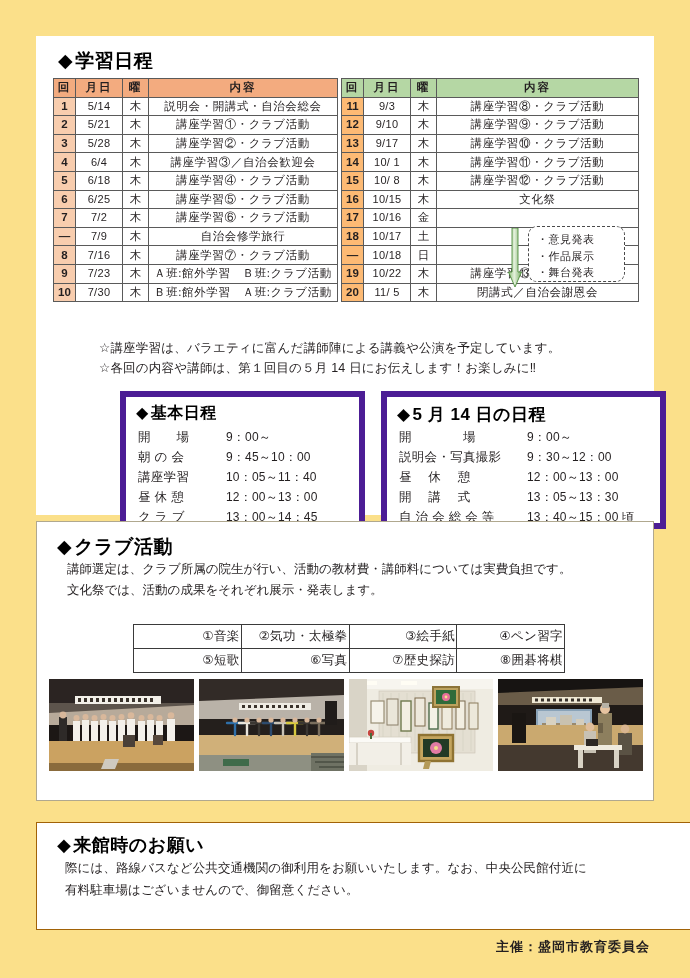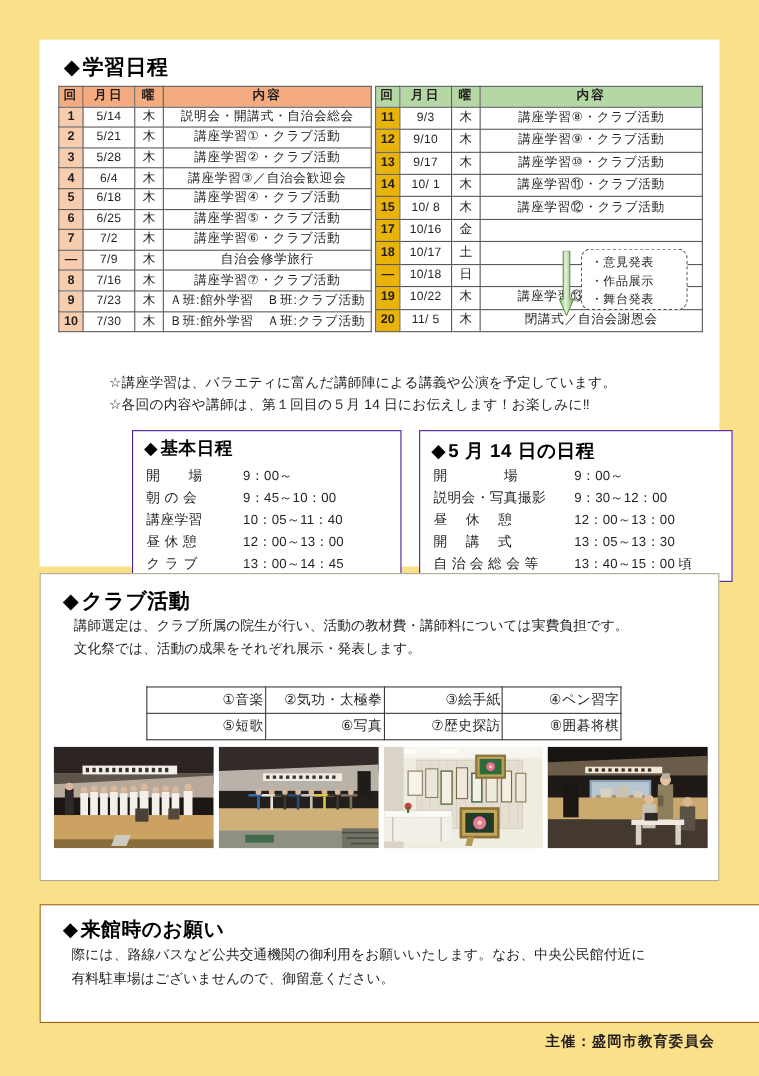--- a/index.html
+++ b/index.html
@@ -94,26 +94,27 @@
   .col-no   { width: 22px; }
   .col-date { width: 47px; }
   .col-dow  { width: 26px; }
   .col-body { width: auto; }
 
   
   .left th          { background: #f3ab7f; }
   .left td.cell-no  { background: #f8cdae; font-weight: bold; }
   
   .right th         { background: #b5d7a4; }
-  .right td.cell-no { background: #eab308; font-weight: bold; }
+  .right td.cell-no { background: #fdba74; font-weight: bold; }
 
   td.cell-body {
     text-align: left;
     padding-left: 7px;
     letter-spacing: 0.6px;
+    font-family: Liberation Serif, serif;
   }
   td.cell-date { letter-spacing: 0.3px; font-size: 11px; }
 
   
   .festival-layer {
     position: absolute;
     left: 0; top: 0;
     width: 100%; height: 100%;
     pointer-events: none;
   }
@@ -142,21 +143,21 @@
     left: 63px; top: 302px;
     font-size: 12.5px;
     line-height: 20px;
     letter-spacing: 0.2px;
   }
 
   
   .subbox {
     position: absolute;
     background: #ffffff;
-    border: 1px solid #4c1d95;
+    border: 6px solid #4c1d95;
     box-sizing: border-box;
   }
   .box-basic { left: 84px;  top: 355px; width: 245px; height: 138px; }
   .box-may   { left: 345px; top: 355px; width: 285px; height: 138px; }
 
   table.timetable {
     position: absolute;
     left: 12px; top: 30px;
     border-collapse: collapse;
     font-size: 12.5px;
@@ -384,20 +385,26 @@
               <td class="cell-no">14</td>
               <td class="cell-date">10/ 1</td>
               <td class="cell-dow">木</td>
               <td class="cell-body">講座学習⑪・クラブ活動</td>
             </tr>
             <tr>
               <td class="cell-no">15</td>
               <td class="cell-date">10/ 8</td>
               <td class="cell-dow">木</td>
               <td class="cell-body">講座学習⑫・クラブ活動</td>
+            </tr>
+            <tr>
+              <td class="cell-no">16</td>
+              <td class="cell-date">10/15</td>
+              <td class="cell-dow">木</td>
+              <td class="cell-body">文化祭</td>
             </tr>
             <tr>
               <td class="cell-no">17</td>
               <td class="cell-date">10/16</td>
               <td class="cell-dow">金</td>
               <td class="cell-body"></td>
             </tr>
             <tr>
               <td class="cell-no">18</td>
               <td class="cell-date">10/17</td>

